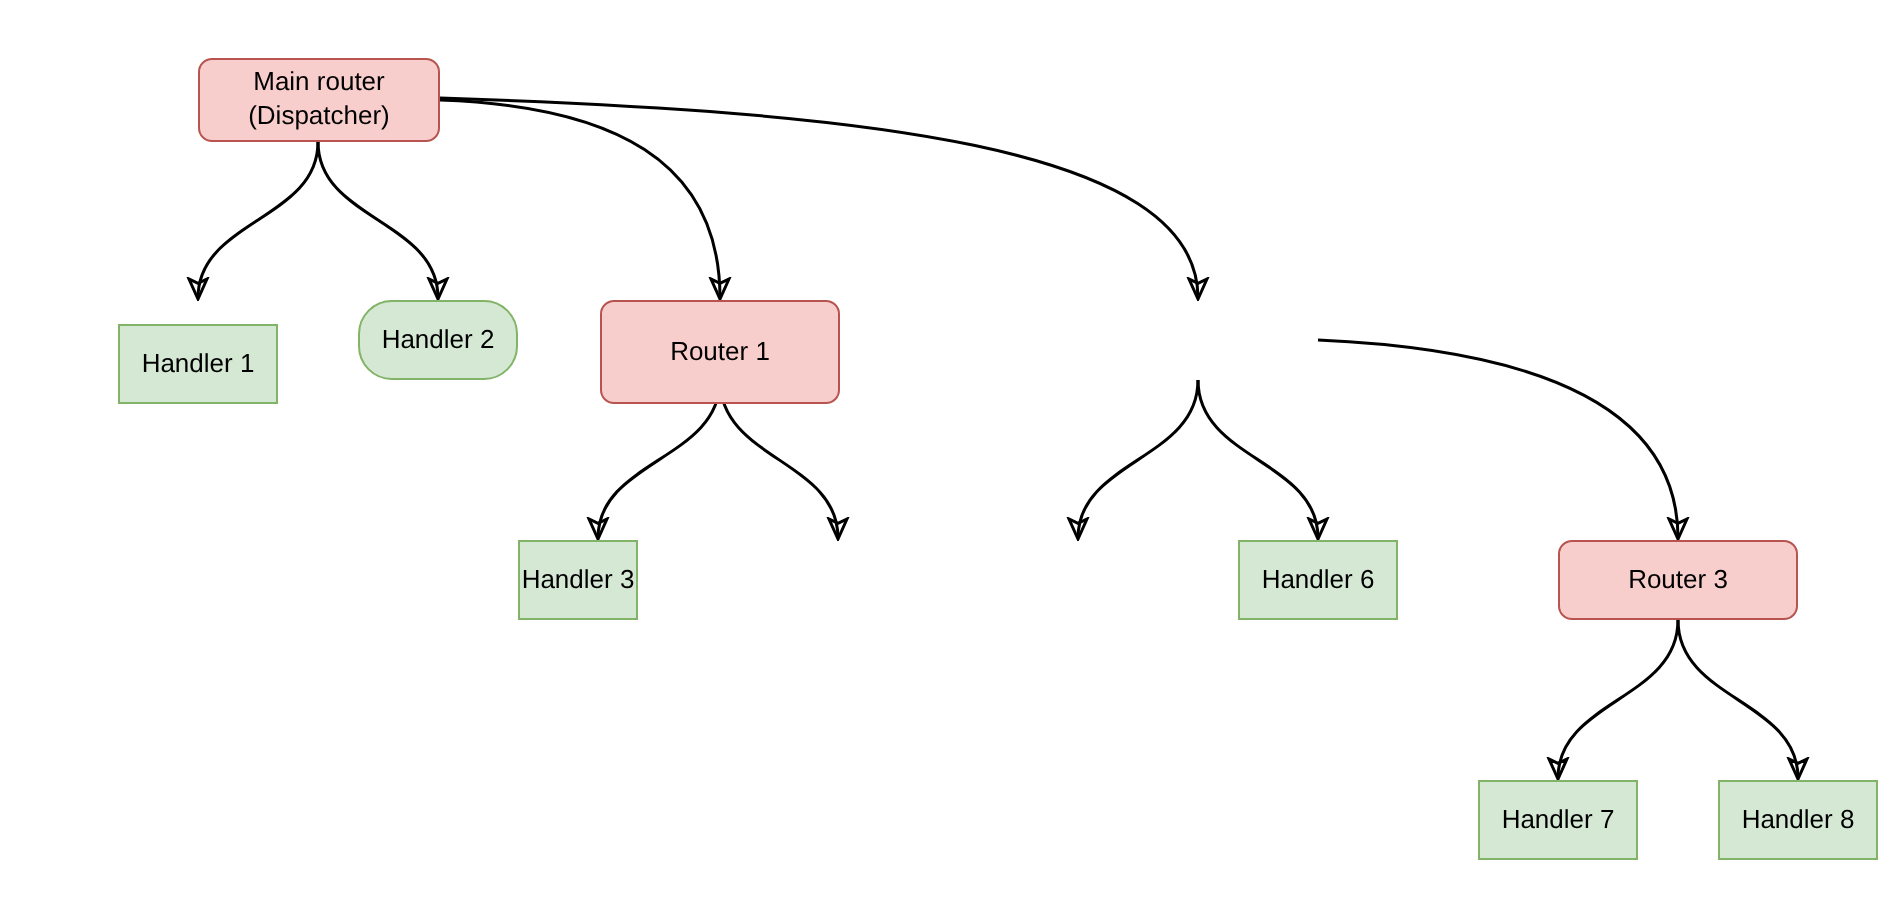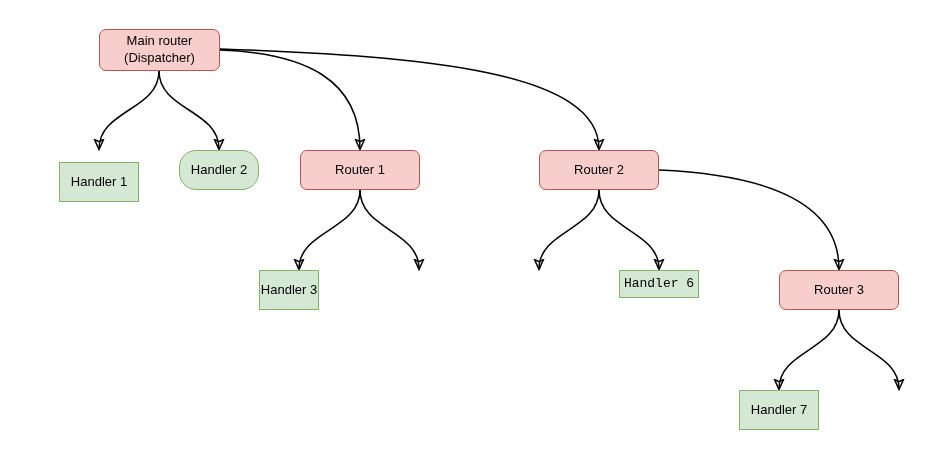--- a/index.html
+++ b/index.html
@@ -80,28 +80,28 @@
     <path d="M811,310 C811,350 871,350 871,389" marker-end="url(#arrow)"></path>
   </svg>
 
   <div class="node router" style="left:71px;top:29px;width:121px;height:42px;">Main router
 (Dispatcher)</div>
 
   <div class="node handler" style="left:31px;top:162px;width:80px;height:40px;">Handler 1</div>
 
   <div class="node handler" style="left:151px;top:150px;width:80px;height:40px;border-radius:17px;">Handler 2</div>
 
-  <div class="node router" style="left:272px;top:150px;width:120px;height:40px;">Router 1</div>
+  <div class="node router" style="left:272px;top:150px;width:120px;height:52px;">Router 1</div>
 
-  <div class="node router" style="left:511px;top:150px;width:120px;height:40px;">Router 2</div>
 
   <div class="node handler" style="left:231px;top:270px;width:60px;height:40px;">Handler 3</div>
 
 
 
-  <div class="node handler" style="left:591px;top:270px;width:80px;height:28px;font-family:Liberation Mono, monospace;">Handler 6</div>
+  <div class="node handler" style="left:591px;top:270px;width:80px;height:40px;">Handler 6</div>
 
   <div class="node router" style="left:751px;top:270px;width:120px;height:40px;">Router 3</div>
 
   <div class="node handler" style="left:711px;top:390px;width:80px;height:40px;">Handler 7</div>
 
+  <div class="node handler" style="left:831px;top:390px;width:80px;height:40px;">Handler 8</div>
 
 </div>
 
 </body></html>

